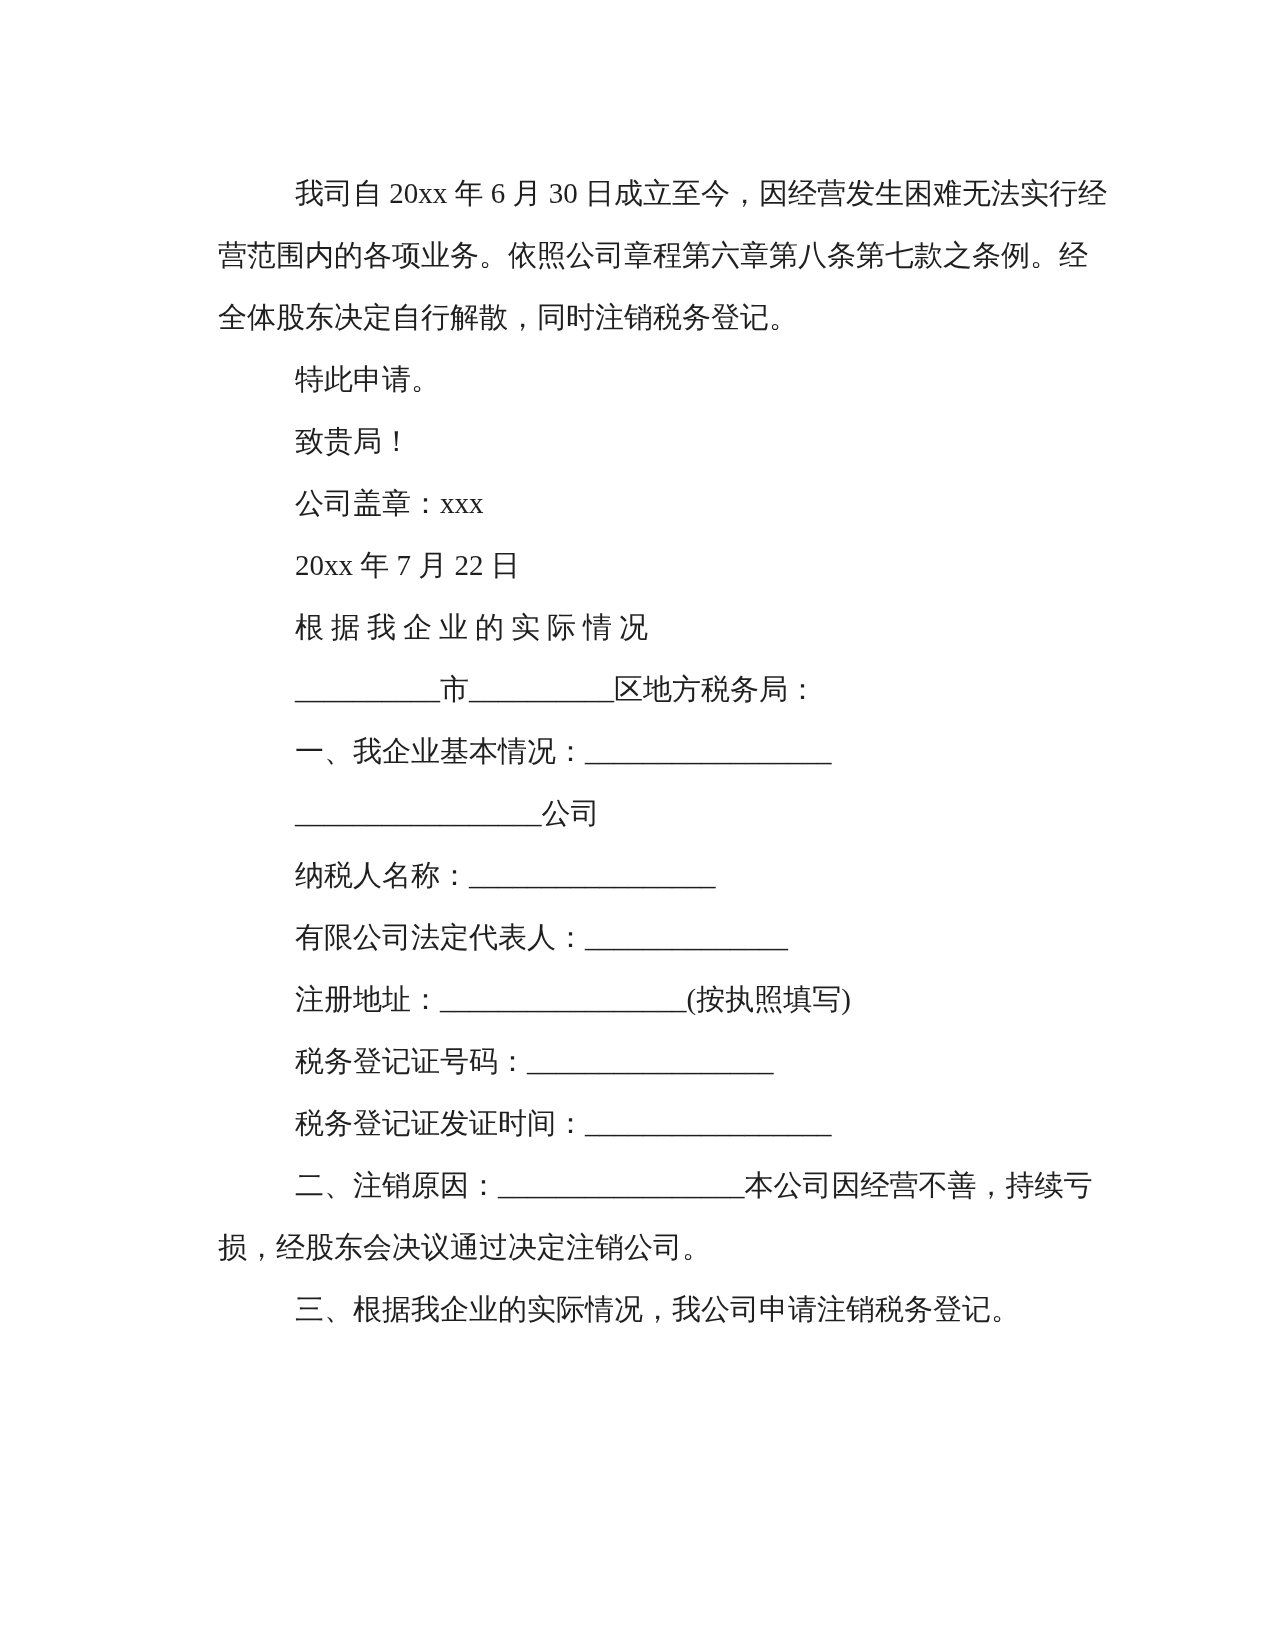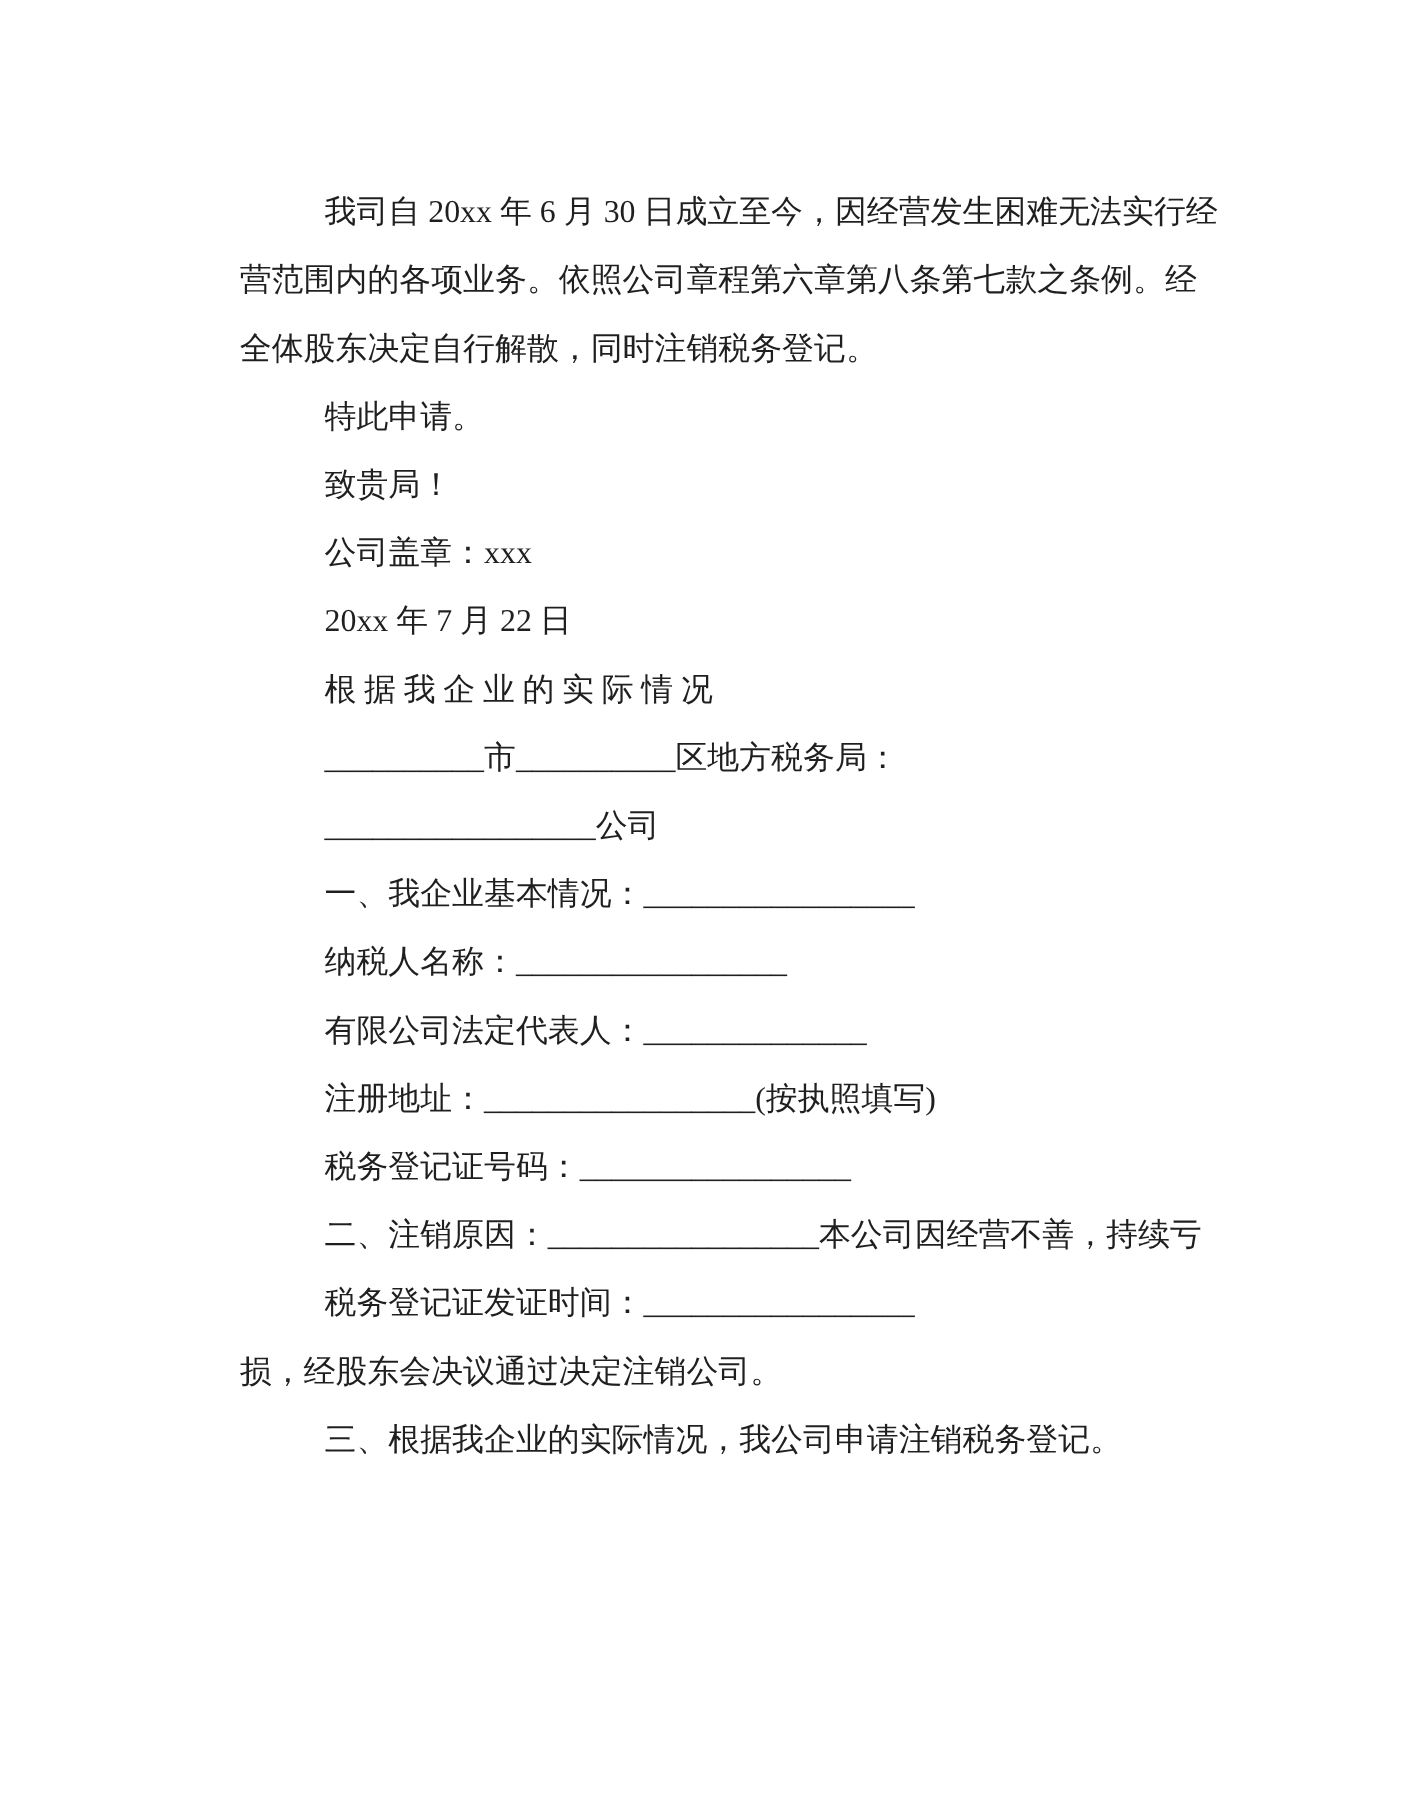--- a/index.html
+++ b/index.html
@@ -35,24 +35,24 @@
   <div class="doc">
       <div class="line indent">我司自 20xx 年 6 月 30 日成立至今，因经营发生困难无法实行经</div>
       <div class="line">营范围内的各项业务。依照公司章程第六章第八条第七款之条例。经</div>
       <div class="line">全体股东决定自行解散，同时注销税务登记。</div>
       <div class="line indent">特此申请。</div>
       <div class="line indent">致贵局！</div>
       <div class="line indent">公司盖章：xxx</div>
       <div class="line indent">20xx 年 7 月 22 日</div>
       <div class="line indent spaced">根据我企业的实际情况</div>
       <div class="line indent">__________市__________区地方税务局：</div>
+      <div class="line indent">一、我企业基本情况：_________________</div>
       <div class="line indent">_________________公司</div>
-      <div class="line indent">一、我企业基本情况：_________________</div>
       <div class="line indent">纳税人名称：_________________</div>
       <div class="line indent">有限公司法定代表人：______________</div>
       <div class="line indent">注册地址：_________________(按执照填写)</div>
       <div class="line indent">税务登记证号码：_________________</div>
+      <div class="line indent">税务登记证发证时间：_________________</div>
       <div class="line indent">二、注销原因：_________________本公司因经营不善，持续亏</div>
-      <div class="line indent">税务登记证发证时间：_________________</div>
       <div class="line">损，经股东会决议通过决定注销公司。</div>
       <div class="line indent">三、根据我企业的实际情况，我公司申请注销税务登记。</div>
     </div>
 </div>
 
 </body></html>

